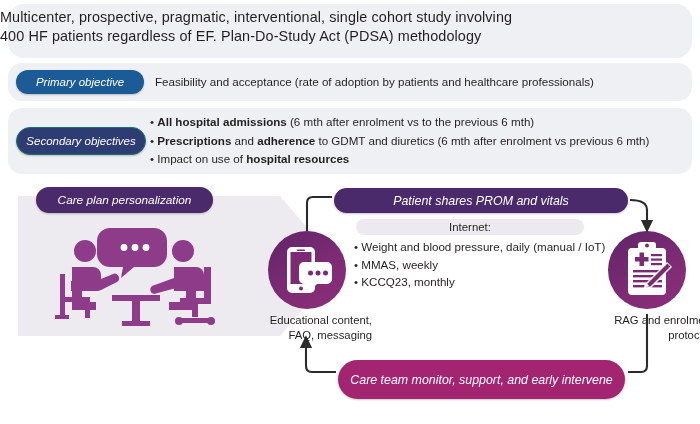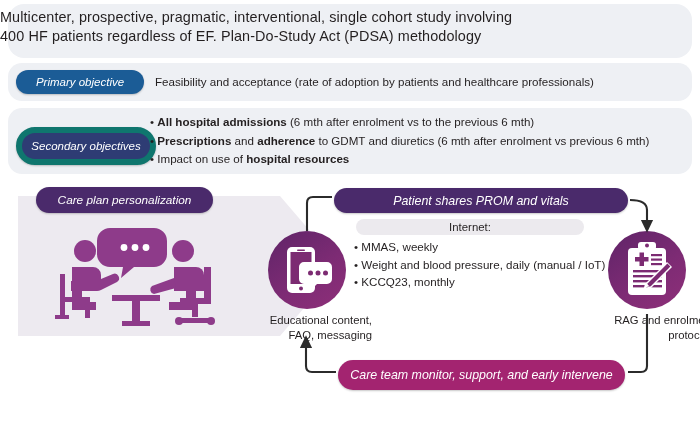--- a/index.html
+++ b/index.html
@@ -38,32 +38,32 @@
     white-space:nowrap;
     font-style:italic;
   }
   #primary-pill{
     left:16px;top:70px;width:128px;height:24px;
     background:#1b5c96;font-size:11.5px;
   }
   #secondary-pill{
     left:16px;top:127px;width:128px;height:26px;
     background:#2e3c74;font-size:11.5px;
-    border:6px solid #0f766e;
+    border:1px solid #0f766e;
   }
   #careplan-pill{
     left:36px;top:187px;width:177px;height:26px;
     background:#4a2a6b;font-size:11.8px;
   }
   #prom-pill{
     left:334px;top:188px;width:294px;height:25px;
     background:#4a2a6b;font-size:12.4px;
   }
   #careteam-pill{
-    left:338px;top:360px;width:287px;height:30px;
+    left:338px;top:360px;width:287px;height:39px;
     background:#a32470;font-size:12.4px;
   }
 
   
   .obj-text{
     position:absolute;font-size:11.6px;color:#231f20;line-height:16px;
   }
   #primary-text{left:155px;top:74px;}
   #secondary-list{left:150px;top:113px;}
   #secondary-list .row{display:block;white-space:nowrap;line-height:18.5px;font-size:11.6px;}
@@ -204,22 +204,22 @@
     </svg>
   </div>
 
   <div class="pill" id="prom-pill">
     <span>Patient shares PROM and vitals</span>
   </div>
 
   <div id="mandatory-band"></div>
   <div id="mandatory-label">Internet:</div>
   <div id="mandatory-list">
+    <span class="row">• Weight and blood pressure, daily (manual / IoT)</span>
     <span class="row">• MMAS, weekly</span>
-    <span class="row">• Weight and blood pressure, daily (manual / IoT)</span>
     <span class="row">• KCCQ23, monthly</span>
   </div>
 
   <div class="circ" id="phone-circle">
     <svg viewBox="0 0 78 78" xmlns="http://www.w3.org/2000/svg">
       <g fill="#ffffff">
         <rect x="19" y="16" width="28" height="46" rx="5"></rect>
       </g>
       <g fill="#7c2b72">
         <rect x="22.5" y="21" width="21" height="32"></rect>

